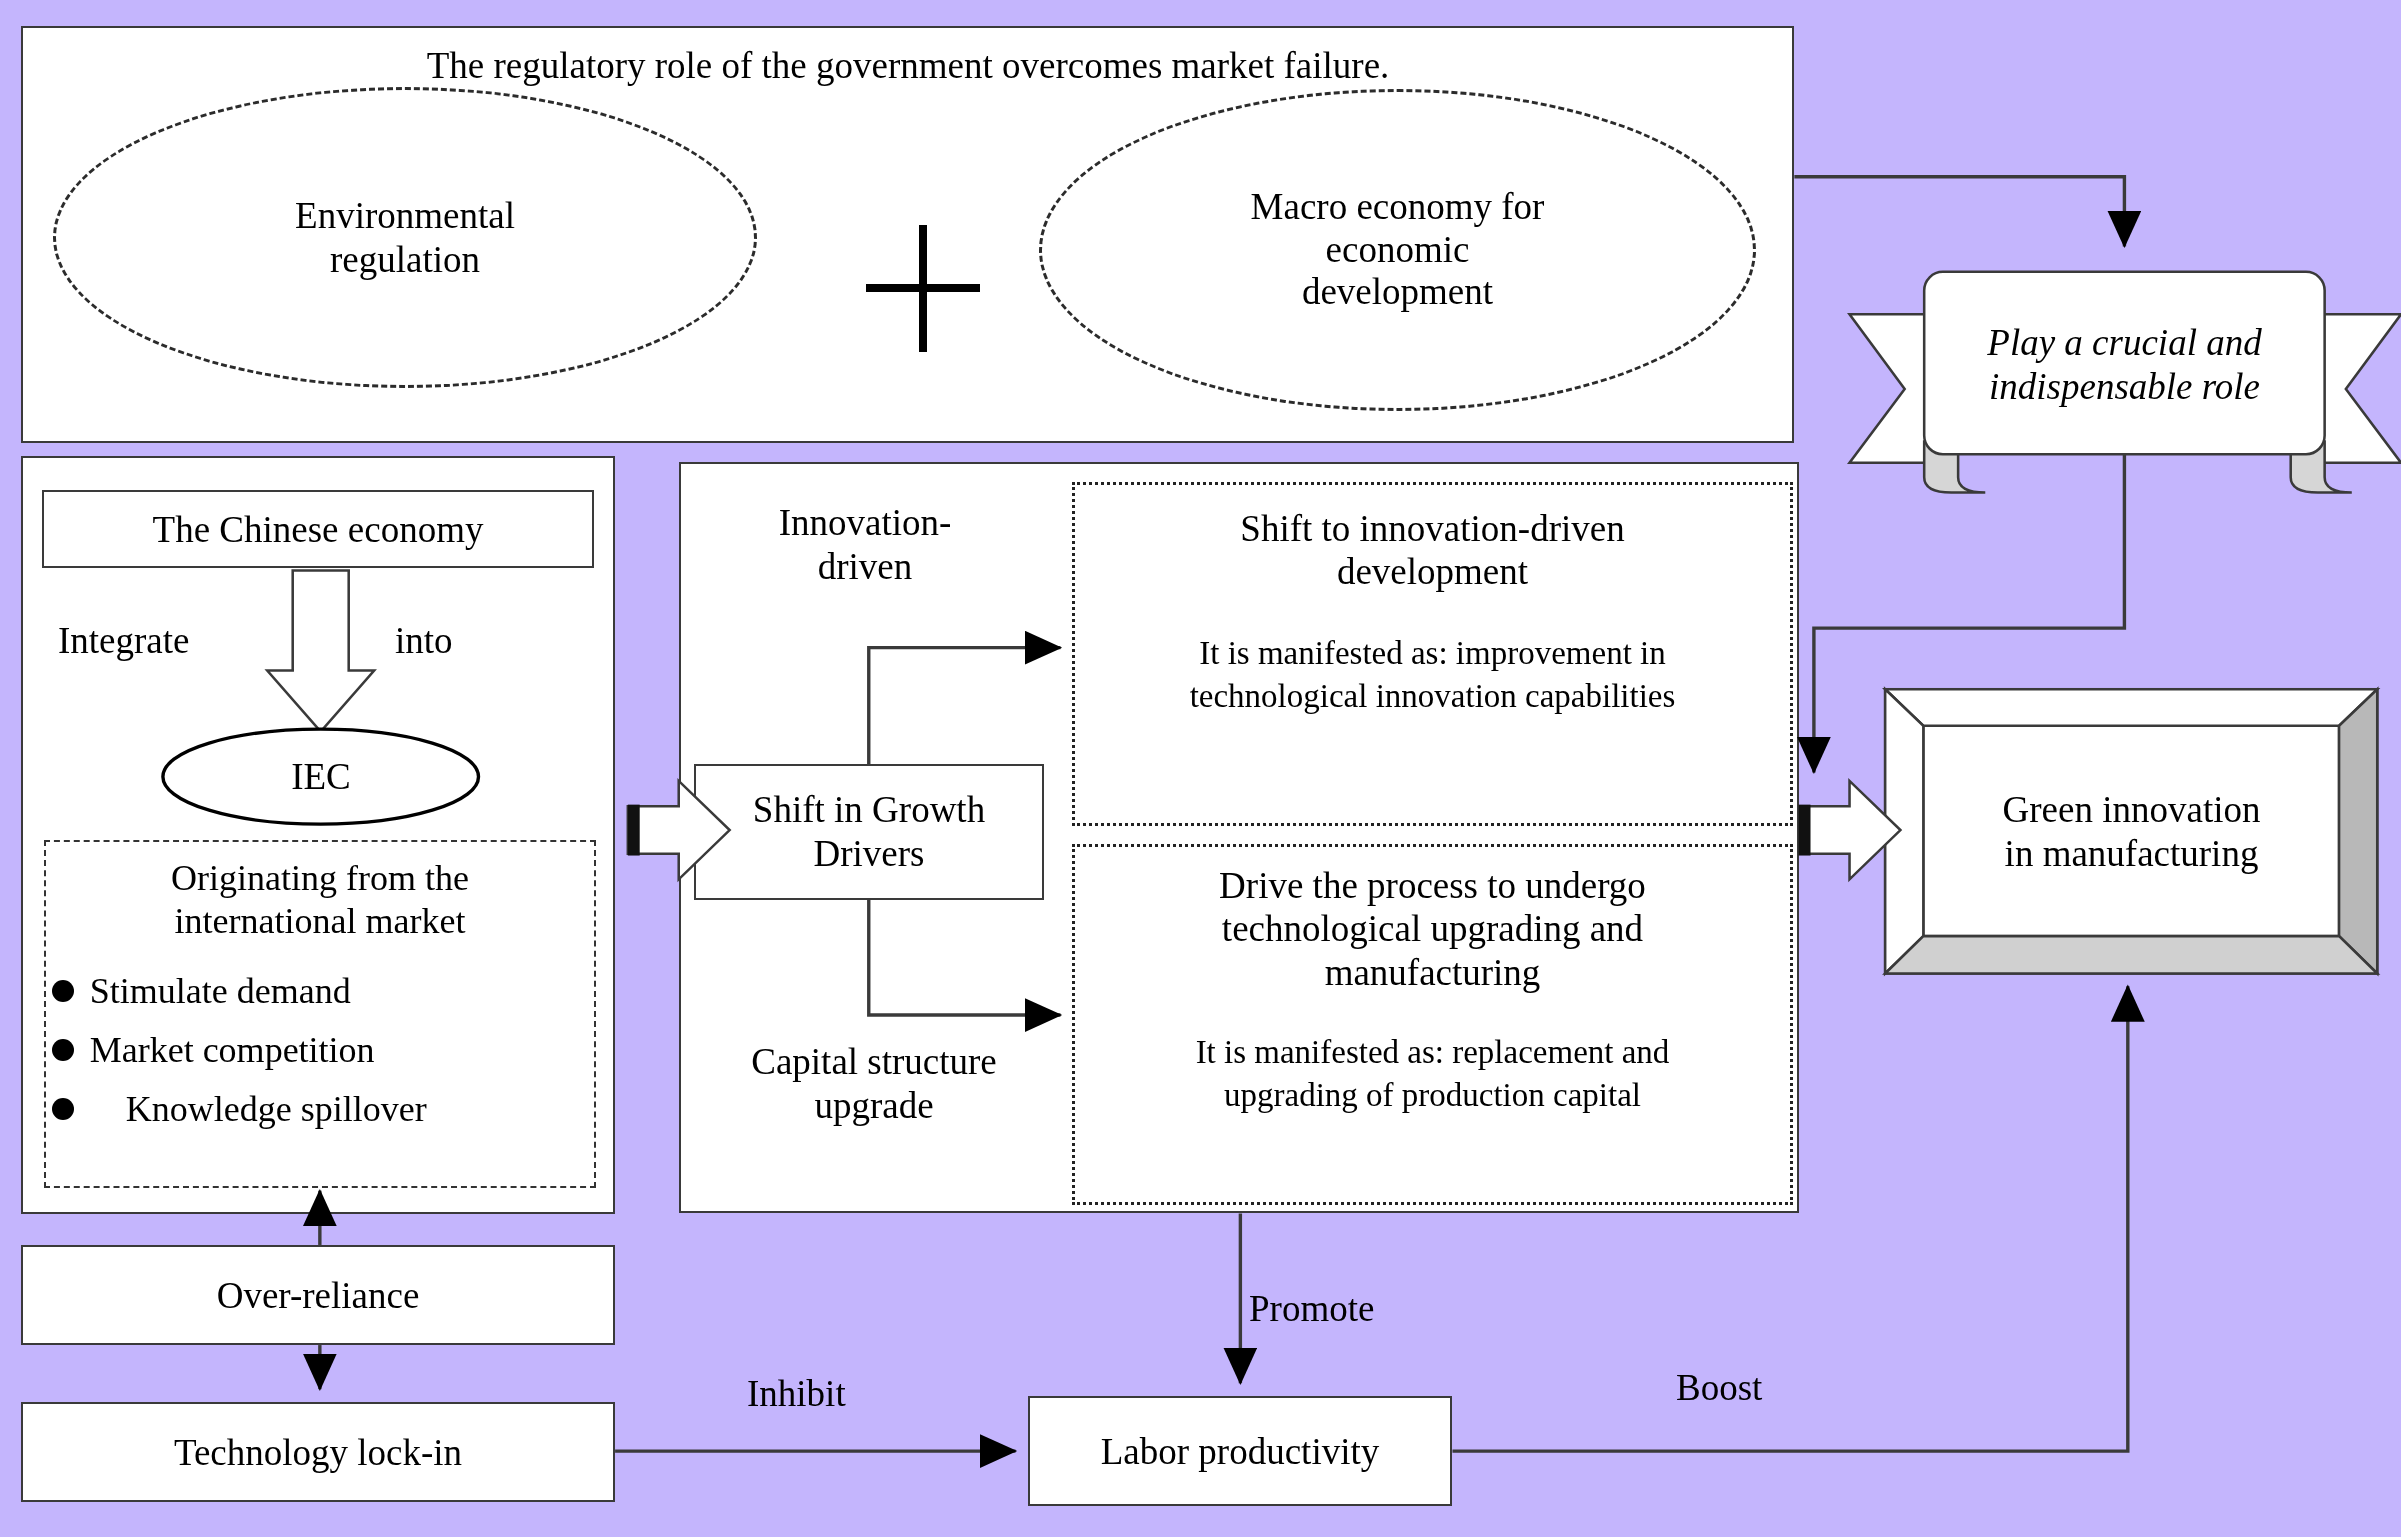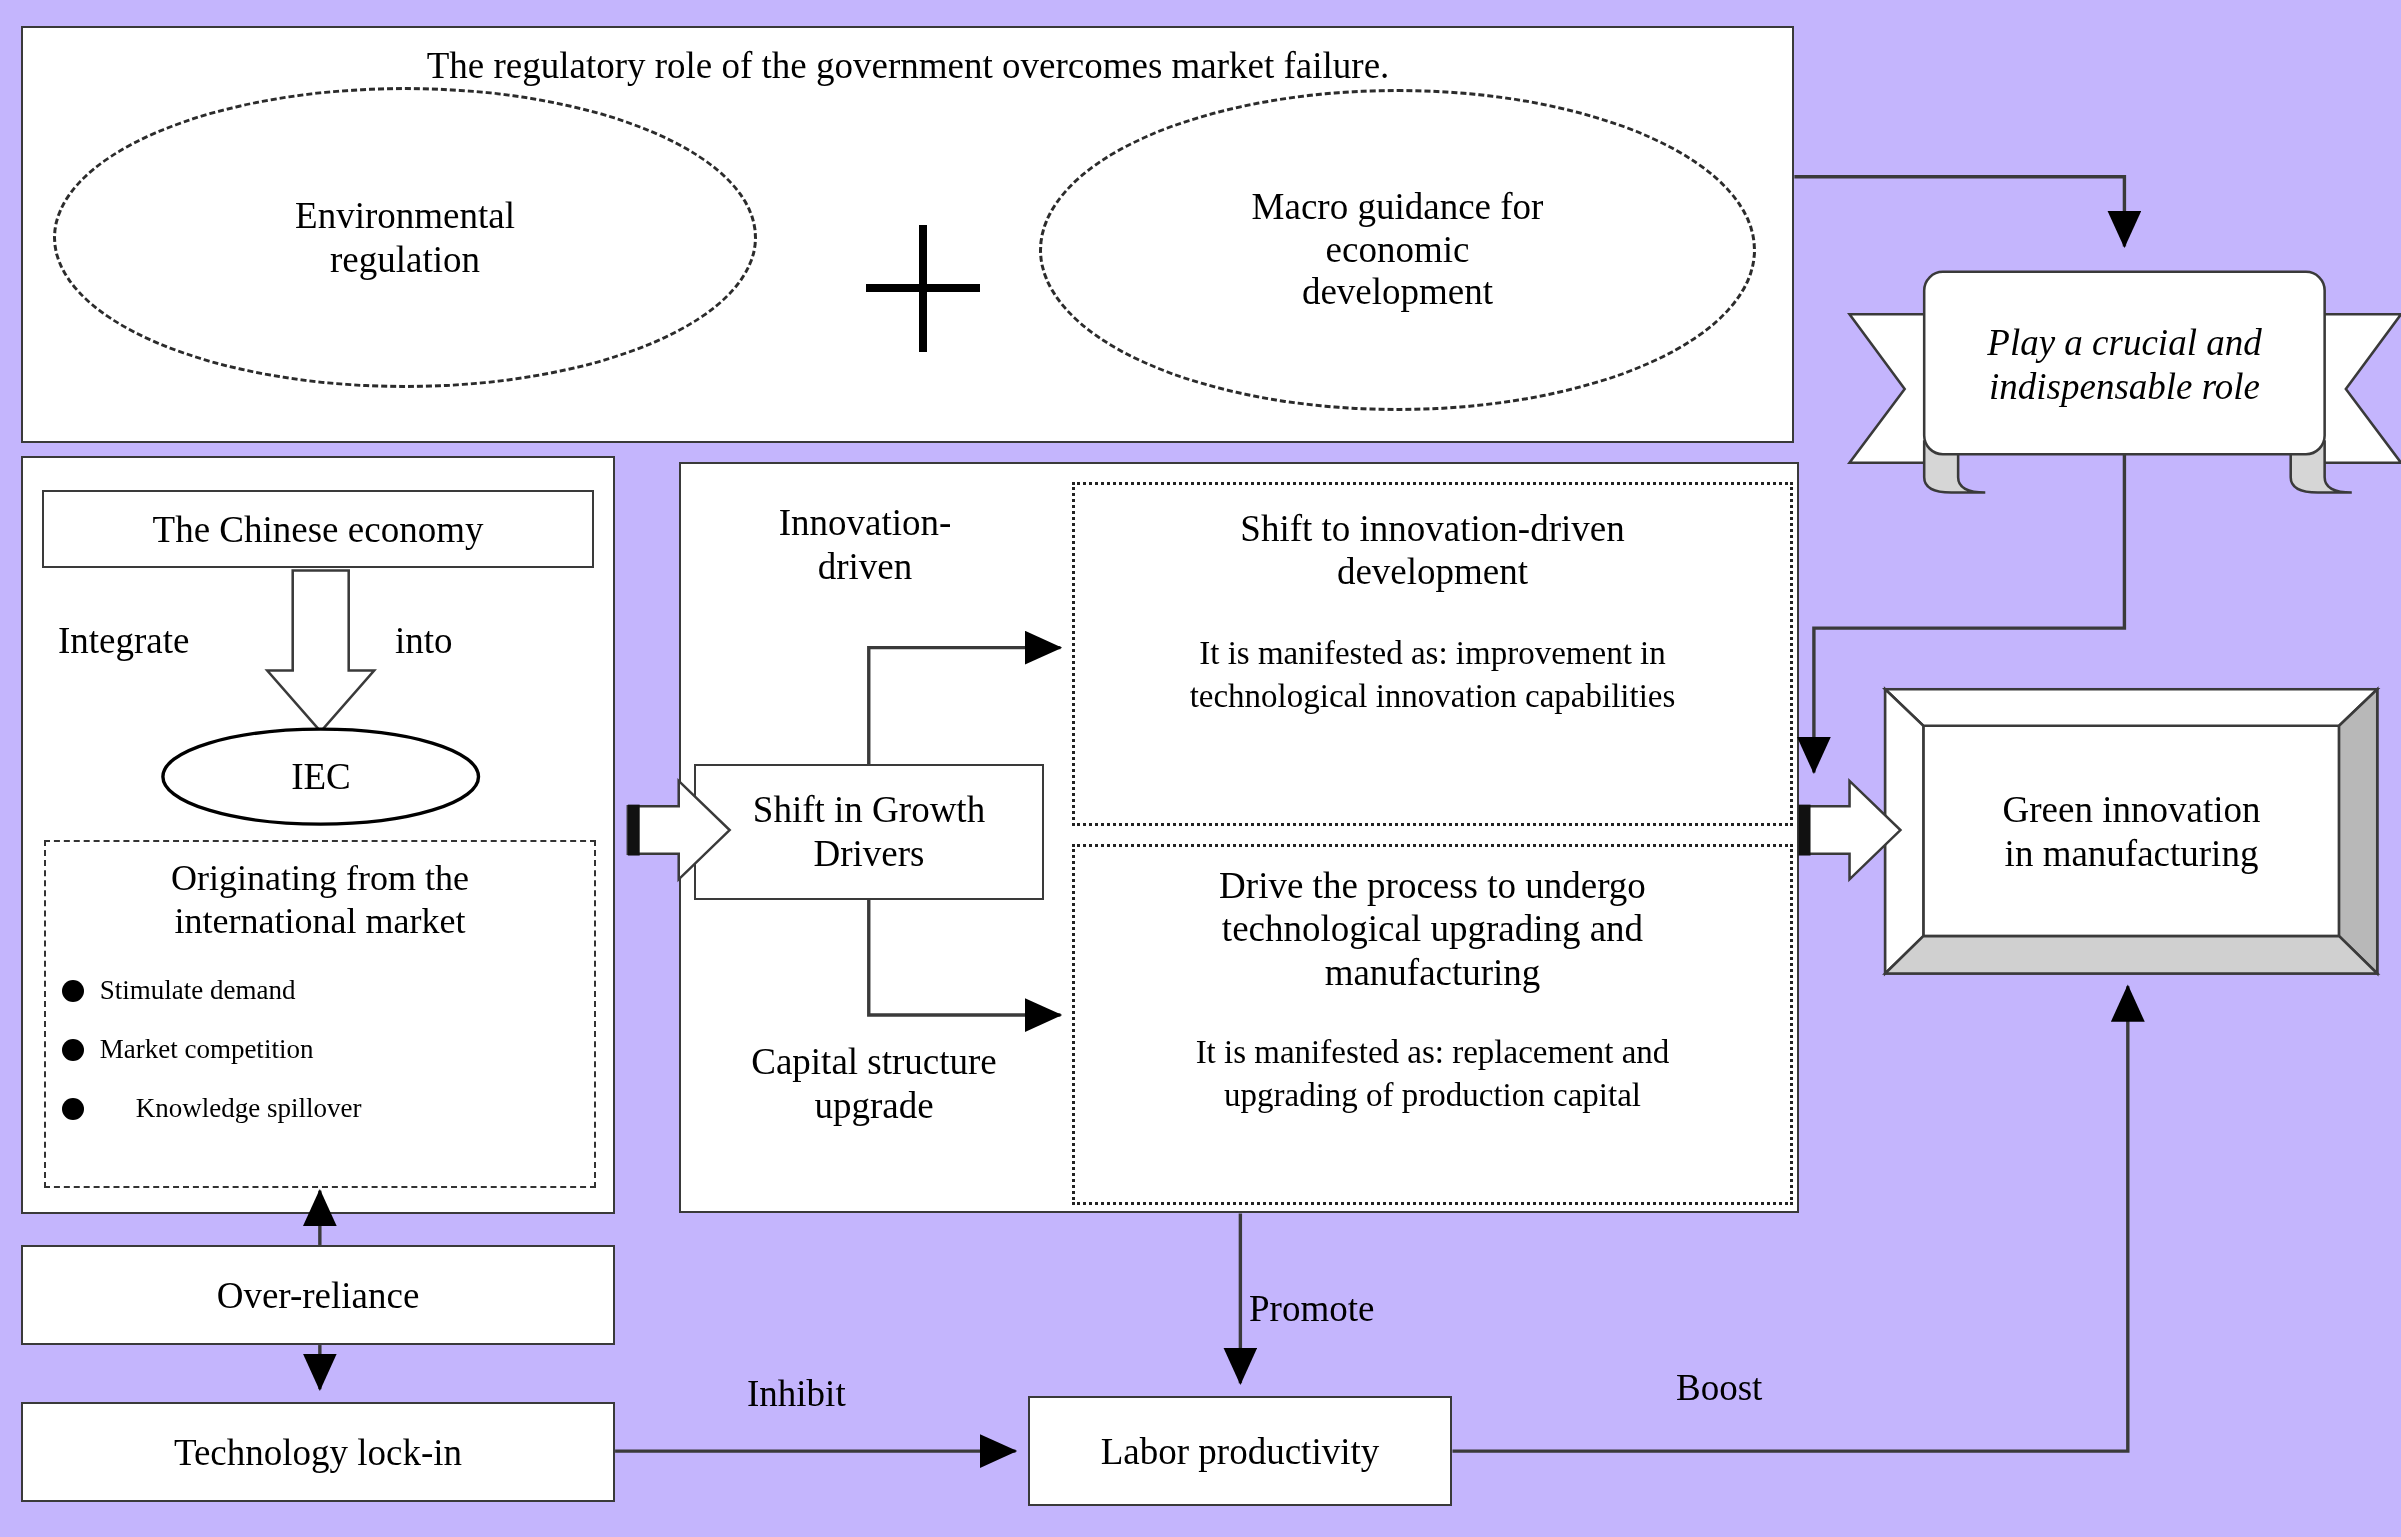--- a/index.html
+++ b/index.html
@@ -33,21 +33,21 @@
     </div>
   </div>
 
   <div class="abs" style="left:866px;top:225px;width:161px;height:127px;">
     <div class="abs" style="left:53px;top:0;width:7.6px;height:127px;background:#000;"></div>
     <div class="abs" style="left:0;top:59px;width:114px;height:7.6px;background:#000;"></div>
   </div>
 
   <div class="abs ctr col" style="left:1039px;top:89px;width:717px;height:322px;border:3.4px dashed #2b2b2b;border-radius:50%;">
     <div style="font-size:37px;line-height:1.16;">
-      <div>Macro guidance for</div>
+      <div>Macro economy for</div>
       <div>economic</div>
       <div>development</div>
     </div>
   </div>
 
   <svg width="2401" height="1538" style="pointer-events:none;" viewBox="0 0 2830 1812">
 
     <path d="M2180,370 L2280,370 L2280,545 L2180,545 L2245,458 Z" fill="#ffffff" stroke="#3a3a3a" stroke-width="3"></path>
 
     <path d="M2830,370 L2730,370 L2730,545 L2830,545 L2765,458 Z" fill="#ffffff" stroke="#3a3a3a" stroke-width="3"></path>
@@ -88,21 +88,21 @@
     <span>IEC</span>
   </div>
 
   <div class="abs dashbox" style="left:44px;top:840px;width:552px;height:348px;"></div>
 
   <div class="abs ctr col" style="left:51px;top:853px;width:538px;height:93px;font-size:36px;line-height:1.17;">
     <div>Originating from the</div>
     <div>international market</div>
   </div>
 
-  <div class="abs" style="left:59px;top:961px;width:535px;font-size:27px;line-height:1.0;">
+  <div class="abs" style="left:49px;top:961px;width:535px;font-size:36px;line-height:1.0;">
     <div style="display:flex;align-items:center;height:59px;">
       <span style="width:22px;height:22px;background:#000;border-radius:50%;margin:0 15.3px 0 3.4px;flex:none;"></span>
       <span>Stimulate demand</span>
     </div>
     <div style="display:flex;align-items:center;height:59px;">
       <span style="width:22px;height:22px;background:#000;border-radius:50%;margin:0 15.3px 0 3.4px;flex:none;"></span>
       <span>Market competition</span>
     </div>
     <div style="display:flex;align-items:center;height:59px;gap:36px;">
       <span style="width:22px;height:22px;background:#000;border-radius:50%;margin:0 15.3px 0 3.4px;flex:none;"></span>

